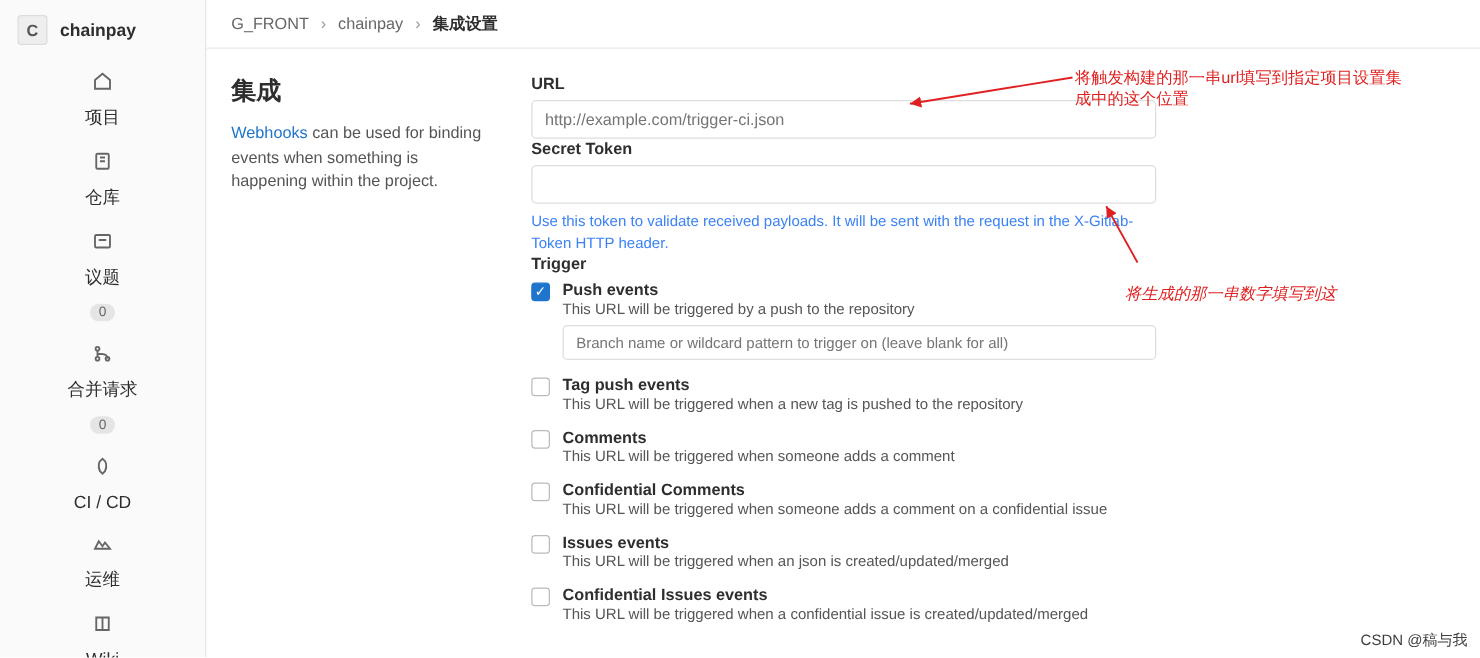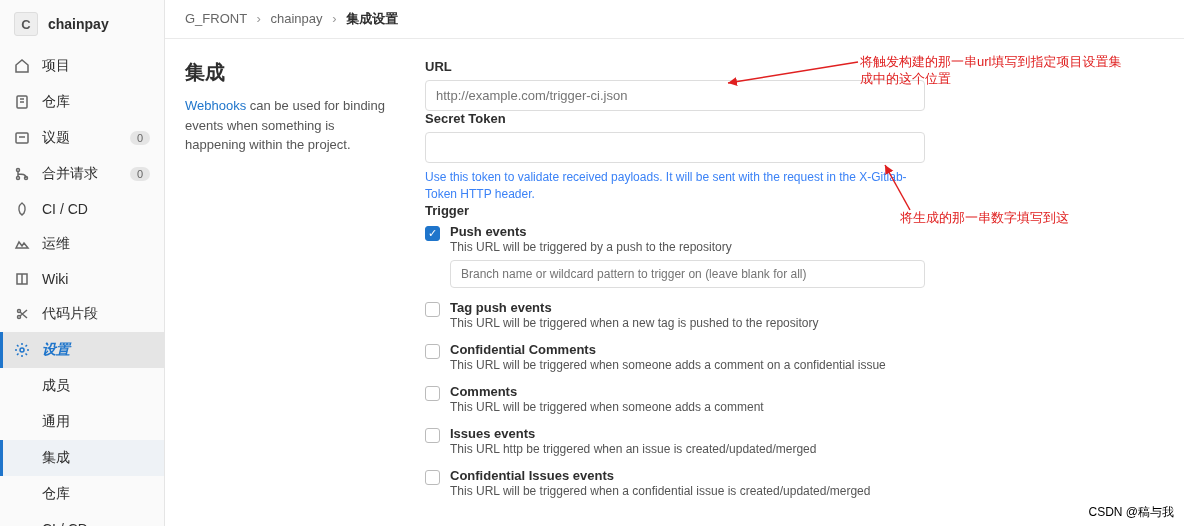--- a/index.html
+++ b/index.html
@@ -2,21 +2,21 @@
 <html><head>
   <meta charset="utf-8">
   <style>
     * { box-sizing: border-box; margin: 0; padding: 0; }
     body { font-family: -apple-system, "Segoe UI", Arial, sans-serif; font-size: 14px; color: #2e2e2e; background: #fff; }
     .app { display: flex; height: 526px; width: 1184px; overflow: hidden; position: relative; }
     .sidebar { width: 165px; background: #fafafa; border-right: 1px solid #e5e5e5; display: flex; flex-direction: column; }
     .sidebar-header { display: flex; align-items: center; padding: 12px 14px; gap: 10px; }
     .project-badge { width: 24px; height: 24px; background: #eee; border: 1px solid #ddd; border-radius: 3px; display: flex; align-items: center; justify-content: center; font-weight: bold; color: #555; font-size: 13px; }
     .project-name { font-size: 14px; color: #2e2e2e; font-weight: bold; }
-    .nav-item { display: flex; align-items: center; padding: 9px 14px; gap: 12px; color: #2e2e2e; cursor: pointer; position: relative; }
+    .nav-item { display: flex; align-items: center; padding: 9px 14px; gap: 12px; color: #2e2e2e; cursor: pointer; position: relative; flex-direction: column; }
     .nav-item.active { background: #e5e5e5; font-weight: bold; box-shadow: inset 3px 0 0 #1f75cb; color: #1f75cb; font-style: italic; }
     .nav-icon { width: 16px; height: 16px; display: inline-flex; align-items: center; justify-content: center; color: #666; flex-shrink: 0; }
     .nav-item.active .nav-icon { color: #1f75cb; }
     .nav-label { flex: 1; font-size: 14px; }
     .nav-badge { background: #e5e5e5; color: #666; border-radius: 10px; font-size: 11px; padding: 1px 7px; }
     .sub-items .nav-item { padding-left: 42px; }
     .sub-items .nav-item.sub-active { background: #eef2f6; box-shadow: inset 3px 0 0 #1f75cb; font-weight: normal; }
     .main { flex: 1; display: flex; flex-direction: column; overflow: hidden; }
     .breadcrumb { padding: 10px 20px; font-size: 13px; color: #666; border-bottom: 1px solid #eaeaea; }
     .breadcrumb .crumb { color: #666; }
@@ -34,21 +34,21 @@
     .help-text { font-size: 12px; color: #3b82f6; margin-top: 6px; line-height: 1.4; }
     .trigger-item { display: flex; gap: 10px; margin-bottom: 12px; align-items: flex-start; }
     .trigger-checkbox { width: 15px; height: 15px; margin-top: 2px; flex-shrink: 0; }
     .trigger-body { flex: 1; }
     .trigger-label { font-weight: bold; font-size: 13px; display: block; }
     .trigger-desc { font-size: 12px; color: #555; margin-top: 1px; }
     .trigger-input { width: 100%; border: 1px solid #ddd; border-radius: 4px; padding: 6px 10px; font-size: 12px; color: #4c1d95; margin-top: 6px; }
     .checked-box { background: #1f75cb; border: 1px solid #1f75cb; border-radius: 3px; color: #fff; display: inline-flex; align-items: center; justify-content: center; font-size: 11px; }
     .annotation { position: absolute; color: #e02020; font-size: 13px; white-space: pre-line; line-height: 1.3; }
     .arrow { position: absolute; pointer-events: none; }
-    .watermark { position: absolute; bottom: 5px; right: 10px; color: #000000; font-size: 12px; }
+    .watermark { position: absolute; bottom: 5px; right: 10px; color: #404040; font-size: 12px; }
   </style>
 </head>
 <body>
 
 <div class="app">
   <aside class="sidebar">
     <div class="sidebar-header">
       <div class="project-badge">C</div>
       <div class="project-name">chainpay</div>
     </div>
@@ -194,36 +194,36 @@
               <div class="trigger-item">
                 <span class="trigger-checkbox" style="border: 1px solid rgb(187, 187, 187); border-radius: 3px; background: rgb(255, 255, 255);"></span>
                 <div class="trigger-body">
                   <span class="trigger-label">Tag push events</span>
                   <div class="trigger-desc">This URL will be triggered when a new tag is pushed to the repository</div>
                 </div>
               </div>
               <div class="trigger-item">
                 <span class="trigger-checkbox" style="border: 1px solid rgb(187, 187, 187); border-radius: 3px; background: rgb(255, 255, 255);"></span>
                 <div class="trigger-body">
+                  <span class="trigger-label">Comments</span>
+                  <div class="trigger-desc">This URL will be triggered when someone adds a comment</div>
+                </div>
+              </div>
+              <div class="trigger-item">
+                <span class="trigger-checkbox" style="border: 1px solid rgb(187, 187, 187); border-radius: 3px; background: rgb(255, 255, 255);"></span>
+                <div class="trigger-body">
                   <span class="trigger-label">Confidential Comments</span>
                   <div class="trigger-desc">This URL will be triggered when someone adds a comment on a confidential issue</div>
                 </div>
               </div>
               <div class="trigger-item">
                 <span class="trigger-checkbox" style="border: 1px solid rgb(187, 187, 187); border-radius: 3px; background: rgb(255, 255, 255);"></span>
                 <div class="trigger-body">
-                  <span class="trigger-label">Comments</span>
-                  <div class="trigger-desc">This URL will be triggered when someone adds a comment</div>
-                </div>
-              </div>
-              <div class="trigger-item">
-                <span class="trigger-checkbox" style="border: 1px solid rgb(187, 187, 187); border-radius: 3px; background: rgb(255, 255, 255);"></span>
-                <div class="trigger-body">
                   <span class="trigger-label">Issues events</span>
-                  <div class="trigger-desc">This URL http be triggered when an issue is created/updated/merged</div>
+                  <div class="trigger-desc">This URL will be triggered when an json is created/updated/merged</div>
                 </div>
               </div>
               <div class="trigger-item">
                 <span class="trigger-checkbox" style="border: 1px solid rgb(187, 187, 187); border-radius: 3px; background: rgb(255, 255, 255);"></span>
                 <div class="trigger-body">
                   <span class="trigger-label">Confidential Issues events</span>
                   <div class="trigger-desc">This URL will be triggered when a confidential issue is created/updated/merged</div>
                 </div>
               </div>
             </div>
@@ -236,21 +236,21 @@
 成中的这个位置</div>
   <svg class="arrow" style="top:60px; left:723px;" width="140" height="30">
       <defs>
         <marker id="ah1" markerWidth="8" markerHeight="8" refX="6" refY="3" orient="auto">
           <path d="M0,0 L6,3 L0,6 Z" fill="#e02020"></path>
         </marker>
       </defs>
       <line x1="135" y1="2" x2="5" y2="23" stroke="#e02020" stroke-width="1.5" marker-end="url(#ah1)"></line>
     </svg>
 
-  <div class="annotation" style="top:210px; left:900px;">将生成的那一串数字填写到这</div>
+  <div class="annotation" style="top:227px; left:900px;font-style:italic;">将生成的那一串数字填写到这</div>
   <svg class="arrow" style="top:160px; left:880px;" width="35" height="55">
       <defs>
         <marker id="ah2" markerWidth="8" markerHeight="8" refX="6" refY="3" orient="auto">
           <path d="M0,0 L6,3 L0,6 Z" fill="#e02020"></path>
         </marker>
       </defs>
       <line x1="30" y1="50" x2="5" y2="5" stroke="#e02020" stroke-width="1.5" marker-end="url(#ah2)"></line>
     </svg>
 
   <div class="watermark">CSDN @稿与我</div>

